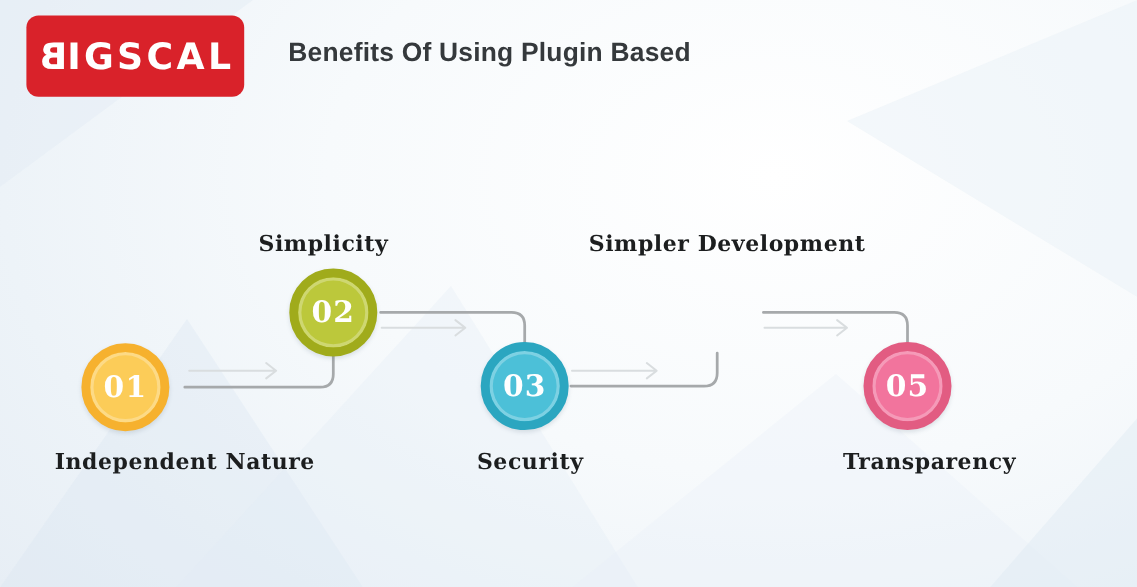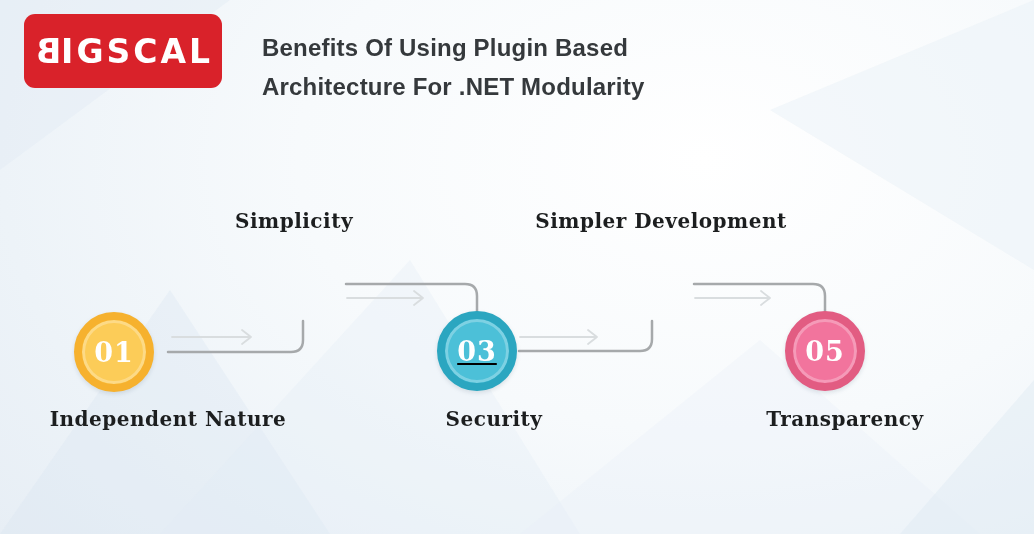--- a/index.html
+++ b/index.html
@@ -49,35 +49,35 @@
     box-shadow:inset 0 0 0 3px rgba(255,255,255,0.28), 0 2px 4px rgba(90,110,130,0.18);
     display:flex;align-items:center;justify-content:center;
   }
   .circle .num{
     font-family:"DejaVu Serif", serif;
     font-weight:bold;font-size:27px;color:#ffffff;
     letter-spacing:1px;
   }
   .c1{left:74px;top:312px;}
   .c2{left:263px;top:244px;}
-  .c3{left:437px;top:311px;text-decoration:underline;}
+  .c3{left:437px;top:311px;}
   .c4{left:612px;top:244px;}
   .c5{left:785px;top:311px;}
 
   .step-label{
     position:absolute;
     transform:translateX(-50%);
     white-space:nowrap;
     font-family:"DejaVu Serif", serif;
     font-weight:bold;font-size:20px;
     color:#1c1e1f;letter-spacing:0.5px;
   }
   .lbl1{left:168px;top:407px;}
   .lbl2{left:294px;top:209px;}
-  .lbl3{left:494px;top:407px;}
+  .lbl3{left:482px;top:407px;}
   .lbl4{left:661px;top:209px;}
   .lbl5{left:845px;top:407px;}
 </style>
 </head>
 <body>
 
 <div class="canvas">
 
   <svg class="bg-deco" viewBox="0 0 1034 534" aria-hidden="true">
     <polygon points="0,0 230,0 0,170" fill="#e2ebf4" opacity="0.45"></polygon>
@@ -95,39 +95,41 @@
       <span>G</span>
       <span>S</span>
       <span>C</span>
       <span>A</span>
       <span>L</span>
     </div>
   </div>
 
   <h1 class="title" style="color: rgb(53, 57, 60);">
     <span>Benefits Of Using Plugin Based</span><br>
-    <span>Architecture For .NET Modularity</span>
   </h1>
 
   <svg class="connectors" viewBox="0 0 1034 534" aria-hidden="true">
 
     <path class="line-dark" d="M168 352 L291 352 Q303 352 303 340 L303 321" style="stroke: rgb(166, 169, 171);"></path>
     <path class="line-dark" d="M346 284 L465 284 Q477 284 477 296 L477 314" style="stroke: rgb(166, 169, 171);"></path>
     <path class="line-dark" d="M519 351 L640 351 Q652 351 652 339 L652 321" style="stroke: rgb(166, 169, 171);"></path>
     <path class="line-dark" d="M694 284 L813 284 Q825 284 825 296 L825 314" style="stroke: rgb(166, 169, 171);"></path>
 
     <path class="line-light" d="M172 337 L250 337 M242 330 L251 337 L242 344" style="stroke: rgb(217, 221, 223);"></path>
     <path class="line-light" d="M347 298 L422 298 M414 291 L423 298 L414 305" style="stroke: rgb(217, 221, 223);"></path>
     <path class="line-light" d="M520 337 L596 337 M588 330 L597 337 L588 344" style="stroke: rgb(217, 221, 223);"></path>
     <path class="line-light" d="M695 298 L769 298 M761 291 L770 298 L761 305" style="stroke: rgb(217, 221, 223);"></path>
   </svg>
 
   <div class="circle c1" style="background-color: rgb(252, 204, 88); border-color: rgb(246, 177, 46);">
     <span class="num">01</span>
   </div>
+  <div class="circle c2" style="background-color: rgb(188, 200, 59); border-color: rgb(160, 171, 27);">
+    <span class="num">02</span>
+  </div>
   <div class="circle c3" style="background-color: rgb(76, 192, 216); border-color: rgb(43, 166, 192);">
     <span class="num">03</span>
   </div>
   <div class="circle c5" style="background-color: rgb(242, 116, 157); border-color: rgb(226, 92, 130);">
     <span class="num">05</span>
   </div>
 
   <div class="step-label lbl2">Simplicity</div>
   <div class="step-label lbl1">Independent Nature</div>
   <div class="step-label lbl3">Security</div>

